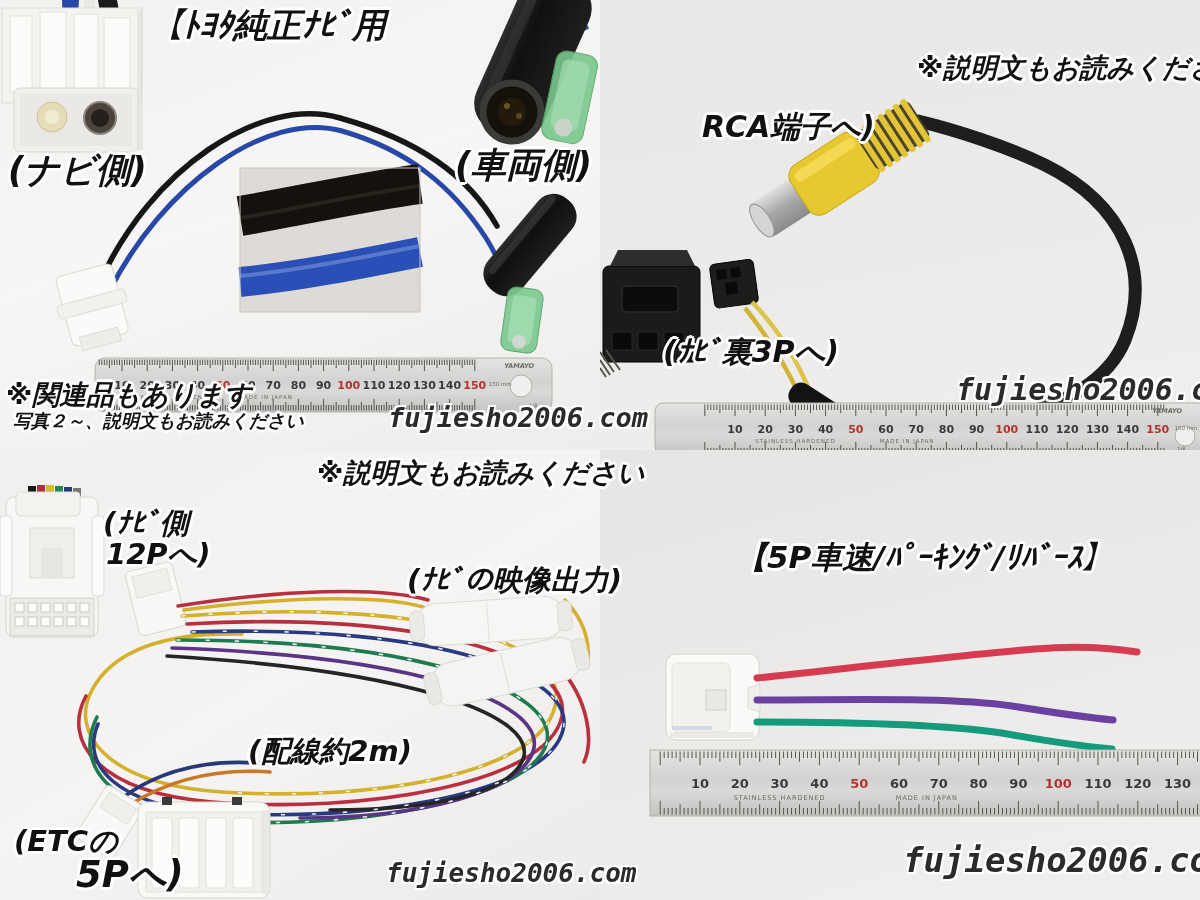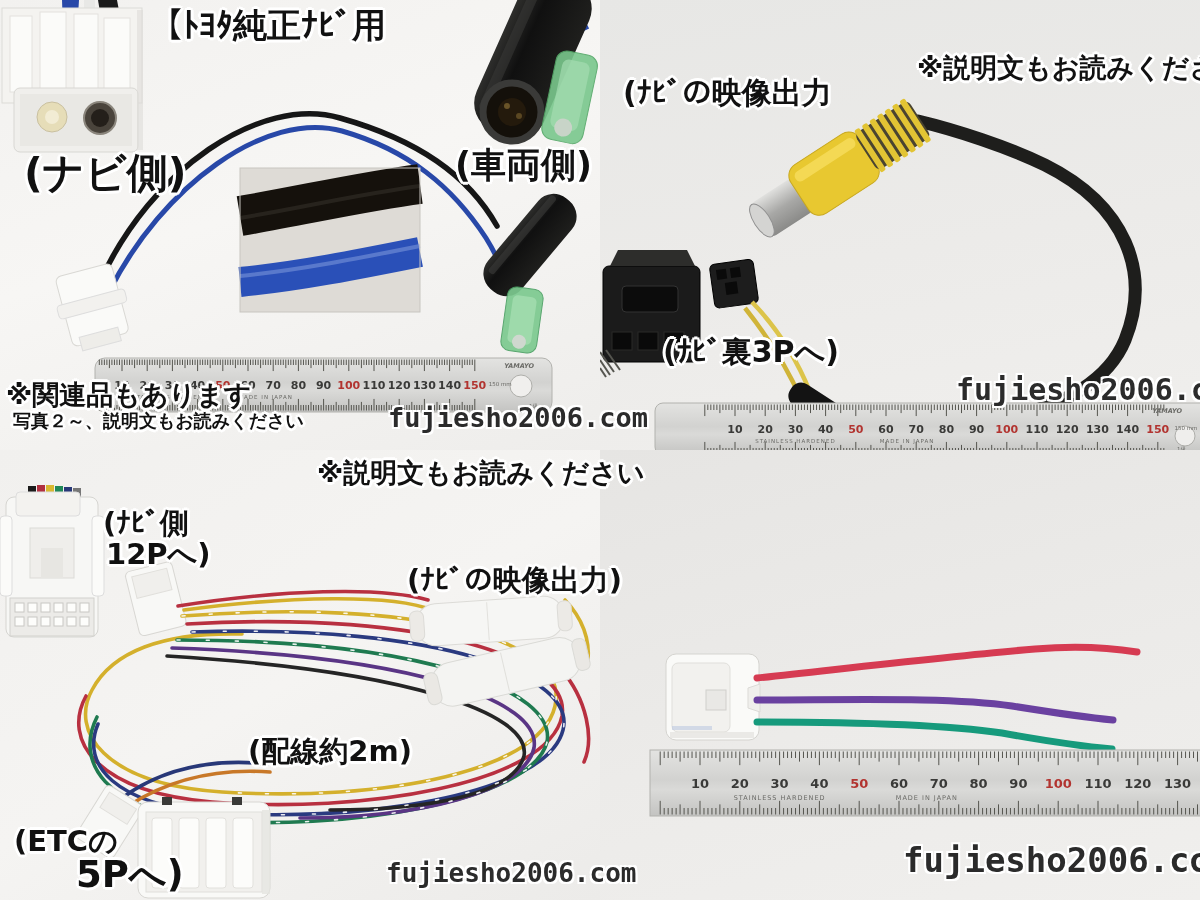--- a/index.html
+++ b/index.html
@@ -6,21 +6,21 @@
   #stage{position:relative;width:1200px;height:900px;overflow:hidden;
          font-family:"DejaVu Sans",sans-serif;}
   .quad{position:absolute;width:600px;height:450px;}
   #q-tl{left:0;top:0;background:linear-gradient(160deg,#f2f1ef 0%,#f7f6f4 45%,#eeedeb 100%);}
   #q-tr{left:600px;top:0;background:linear-gradient(170deg,#e7e7e5 0%,#ecebe9 55%,#f0efed 100%);}
   #q-bl{left:0;top:450px;background:linear-gradient(150deg,#f1f0ee 0%,#f5f4f2 50%,#ecebe9 100%);}
   #q-br{left:600px;top:450px;background:linear-gradient(165deg,#e6e5e3 0%,#eceBE9 55%,#f0efed 100%);}
   #art{position:absolute;left:0;top:0;}
   .label{position:absolute;font-weight:bold;color:#111;white-space:nowrap;line-height:1.05;
     text-shadow:-2px -2px 0 #fff,2px -2px 0 #fff,-2px 2px 0 #fff,2px 2px 0 #fff,
-                 0 -3px 0 #fff,0 3px 0 #fff,-3px 0 0 #fff,3px 0 0 #fff;}
+                 0 -3px 0 #fff,0 3px 0 #fff,-3px 0 0 #fff,3px 0 0 #fff;font-style:italic;}
   .wm{font-family:"DejaVu Sans Mono",monospace;font-weight:bold;color:#2b2b2b;
     text-shadow:-2px -2px 0 #fff,2px -2px 0 #fff,-2px 2px 0 #fff,2px 2px 0 #fff;}
   .num{font-family:"DejaVu Sans",sans-serif;fill:#3a3a38;}
   .num.red{fill:#b23430;}
   .tiny{font-family:"DejaVu Sans",sans-serif;fill:#6a6a66;}
   .tick{stroke:#55554f;stroke-width:1;}
 </style>
 </head>
 <body>
 
@@ -1224,34 +1224,35 @@
             <text class="num" x="1177.6" y="787.55" text-anchor="middle" font-size="13" font-weight="bold">130</text>
             <text class="num" x="1217.4" y="787.55" text-anchor="middle" font-size="13" font-weight="bold">140</text>
             <text class="tiny" x="779.6" y="799.9" text-anchor="middle" font-size="6.5" letter-spacing="1">STAINLESS HARDENED</text>
             <text class="tiny" x="926.8600000000001" y="799.9" text-anchor="middle" font-size="6.5" letter-spacing="1">MADE IN JAPAN</text>
           </g>
       </g>
     </g>
   </svg>
 
   <div class="label" style="left:148px;top:8px;font-size:34px">【ﾄﾖﾀ純正ﾅﾋﾞ用</div>
-  <div class="label" style="left:24px;top:152px;font-size:41px">(ナビ側)</div>
+  <div class="label" style="left:8px;top:152px;font-size:35px">(ナビ側)</div>
   <div class="label" style="left:6px;top:381px;font-size:27px">※関連品もあります</div>
   <div class="label" style="left:455px;top:147px;font-size:35px">(車両側)</div>
   <div class="label" style="left:13px;top:412px;font-size:18px">写真２～、説明文もお読みください</div>
   <div class="label wm" style="left:388px;top:404px;font-size:27px">fujiesho2006.com</div>
 
   <div class="label" style="left:917px;top:54px;font-size:27px">※説明文もお読みください</div>
-  <div class="label" style="left:623px;top:77px;font-size:30px">(ﾅﾋﾞの映像出力</div>
+  <div class="label" style="left:702px;top:111px;font-size:30px">RCA端子へ)</div>
   <div class="label" style="left:663px;top:336px;font-size:30px">(ﾅﾋﾞ裏3Pへ)</div>
   <div class="label wm" style="left:956px;top:374px;font-size:30px">fujiesho2006.com</div>
 
   <div class="label" style="left:317px;top:459px;font-size:27px">※説明文もお読みください</div>
   <div class="label" style="left:103px;top:508px;font-size:29px">(ﾅﾋﾞ側</div>
   <div class="label" style="left:106px;top:539px;font-size:29px">12Pへ)</div>
   <div class="label" style="left:407px;top:565px;font-size:29px">(ﾅﾋﾞの映像出力)</div>
   <div class="label" style="left:248px;top:736px;font-size:29px">(配線約2m)</div>
   <div class="label" style="left:14px;top:826px;font-size:29px">(ETCの</div>
   <div class="label" style="left:76px;top:856px;font-size:37px">5Pへ)</div>
   <div class="label wm" style="left:386px;top:860px;font-size:26px">fujiesho2006.com</div>
 
+  <div class="label" style="left:736px;top:541px;font-size:31px">【5P車速/ﾊﾟｰｷﾝｸﾞ/ﾘﾊﾞｰｽ】</div>
   <div class="label wm" style="left:903px;top:843px;font-size:34px">fujiesho2006.com</div>
 </div>
 
 </body></html>

